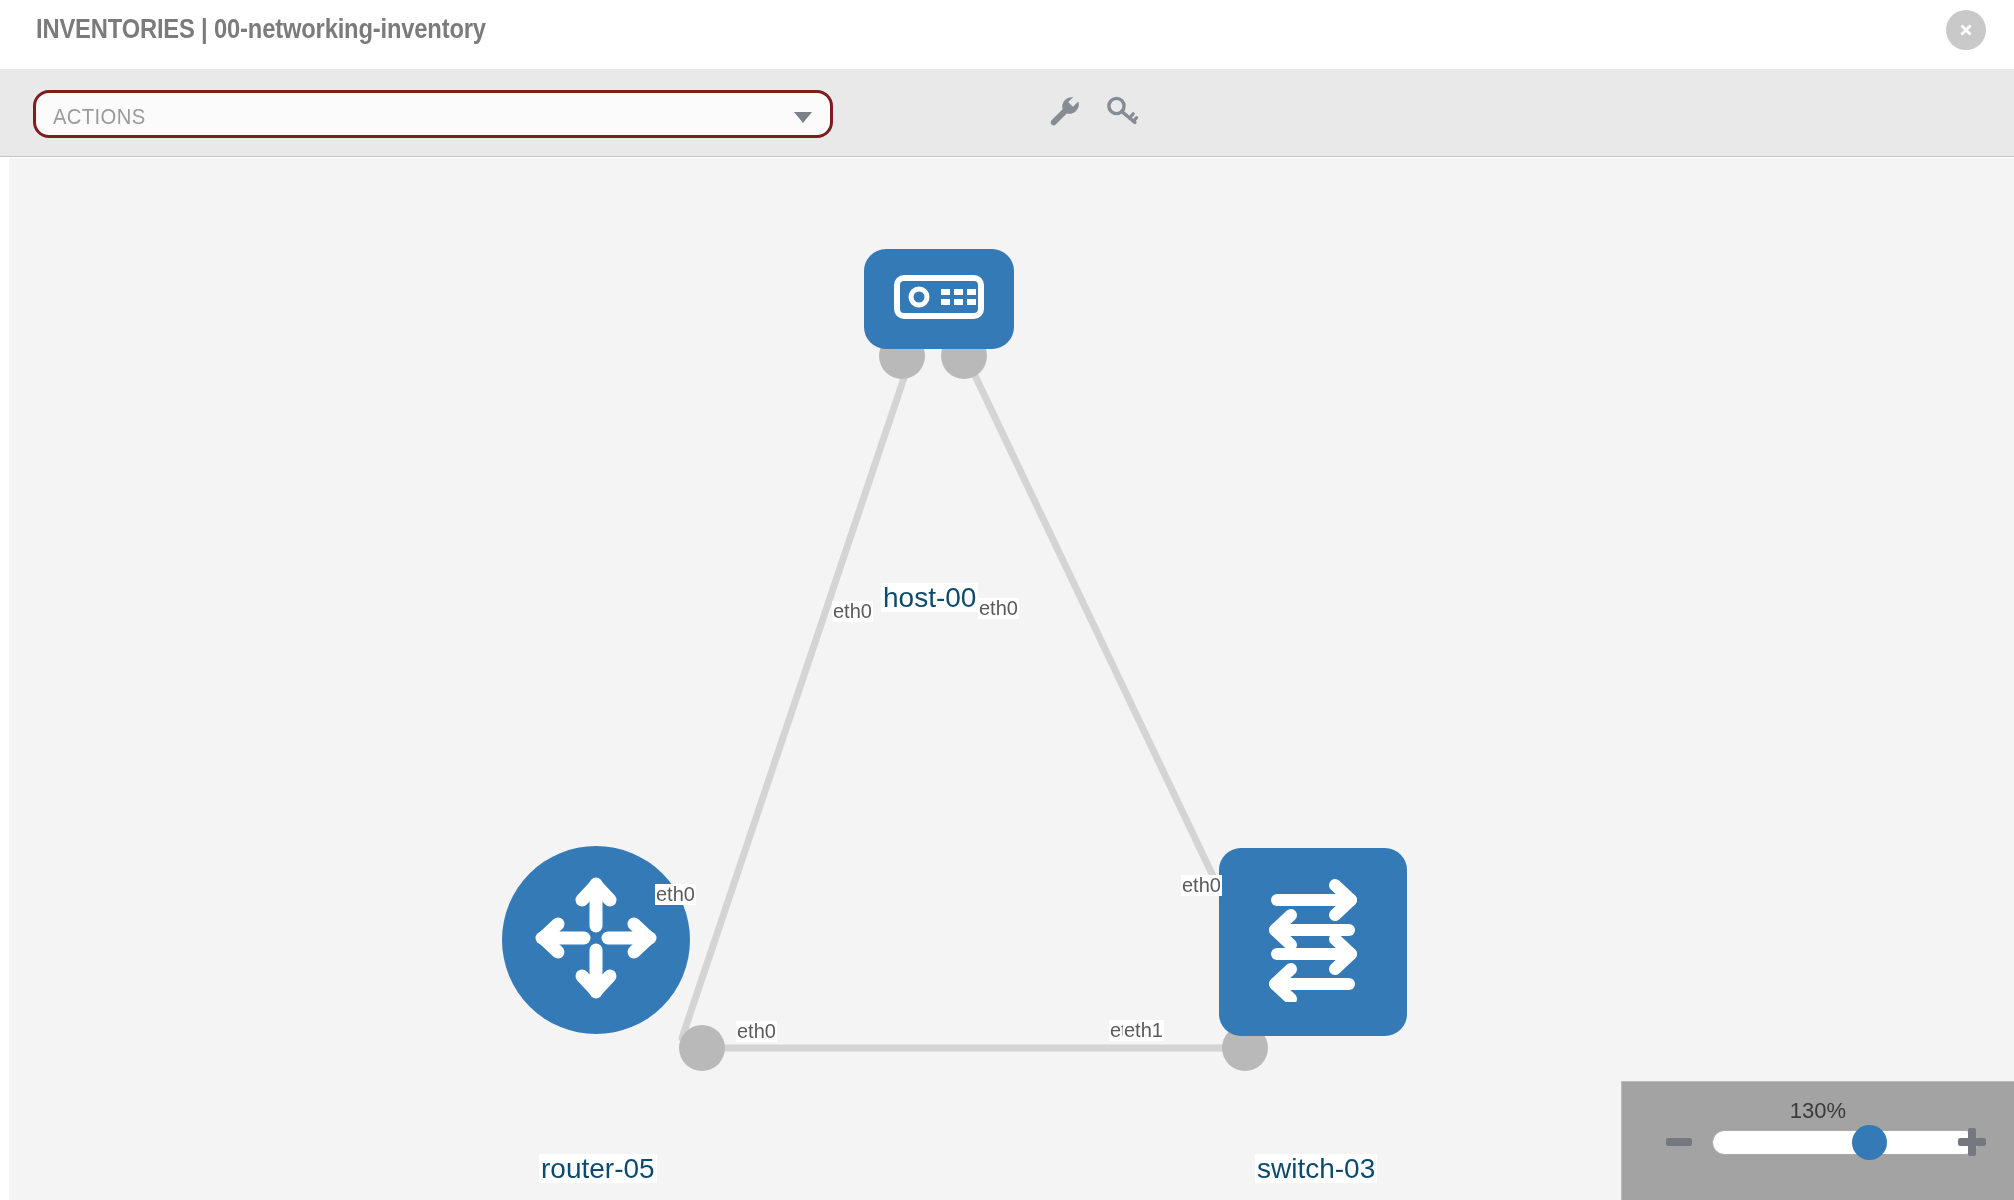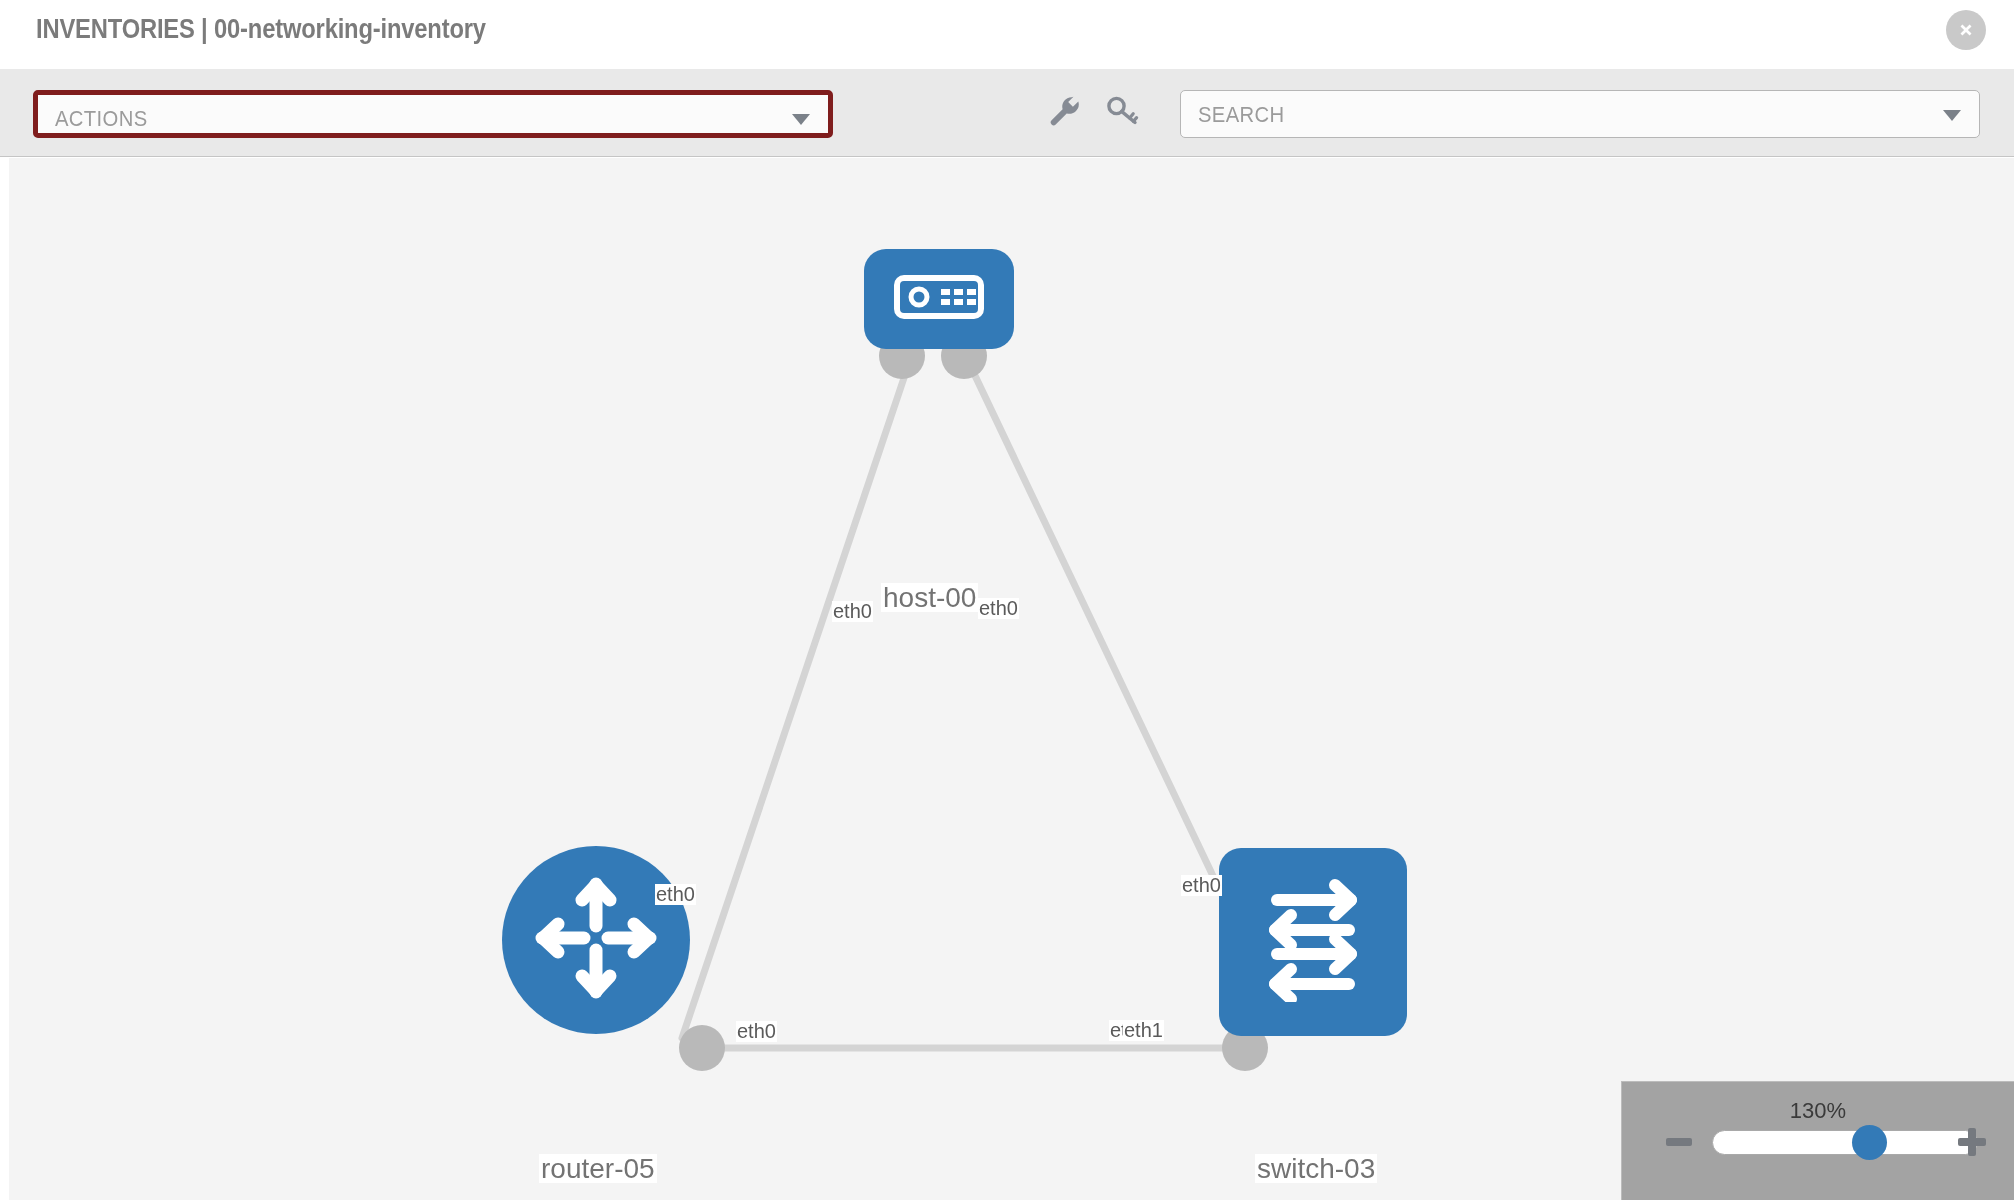--- a/index.html
+++ b/index.html
@@ -44,22 +44,22 @@
   .toolbar {
     position: absolute; left: 0; top: 69px;
     width: 2014px; height: 88px;
     background: #e9e9e9;
     border-bottom: 1px solid #c5c5c5;
   }
   .actions-select {
     position: absolute; left: 33px; top: 21px;
     width: 800px; height: 48px;
     background: #fbfbfb;
-    border: 5px solid #7f1d1d;
-    border-radius: 5px;
+    border: 3px solid #7f1d1d;
+    border-radius: 16px;
     cursor: pointer;
   }
   .actions-select .label {
     position: absolute; left: 17px; top: 11px;
     font-size: 22px;
     color: #9b9b9b;
     font-family: "Liberation Sans Narrow", "Liberation Sans", sans-serif;
     transform: scaleX(0.92);
     transform-origin: left center;
     letter-spacing: 0.4px;
@@ -114,21 +114,21 @@
     background: #337ab7;
     display: flex; align-items: center; justify-content: center;
     cursor: pointer;
   }
   .node.rounded { border-radius: 22px; }
   .node.circle  { border-radius: 50%; }
 
   .node-label {
     position: absolute;
     font-size: 28px;
-    color: #737373;
+    color: #0c4a6e;
     background: #ffffff;
     white-space: nowrap;
     padding: 0 2px;
     line-height: 1.05;
     pointer-events: none;
   }
   .iface-label {
     position: absolute;
     font-size: 20px;
     color: #5a5a5a;
@@ -220,24 +220,20 @@
     <span>
       <svg width="34" height="34" viewBox="0 0 34 34">
         <circle cx="11.5" cy="12" r="7.6" fill="none" stroke="#868b94" stroke-width="3.4"></circle>
         <path d="M16.6 17.4 L30 28.5" stroke="#868b94" stroke-width="3.4" fill="none" stroke-linecap="round"></path>
         <path d="M24.6 24 L28.2 19.8" stroke="#868b94" stroke-width="3.2" fill="none" stroke-linecap="round"></path>
         <path d="M28.4 27.2 L31.6 23.6" stroke="#868b94" stroke-width="3.2" fill="none" stroke-linecap="round"></path>
       </svg>
     </span>
   </div>
 
-  <div class="search-select">
-    <span class="label">SEARCH</span>
-    <span class="caret"></span>
-  </div>
 </div>
 
 <div class="canvas">
 
   <svg class="topology-svg" width="2014" height="1042">
 
     <g stroke="#d4d4d4" stroke-width="7" stroke-linecap="round">
       <line x1="900" y1="205" x2="673" y2="880"></line>
     </g>
     <g stroke="#d4d4d4" stroke-width="7" stroke-linecap="round">

